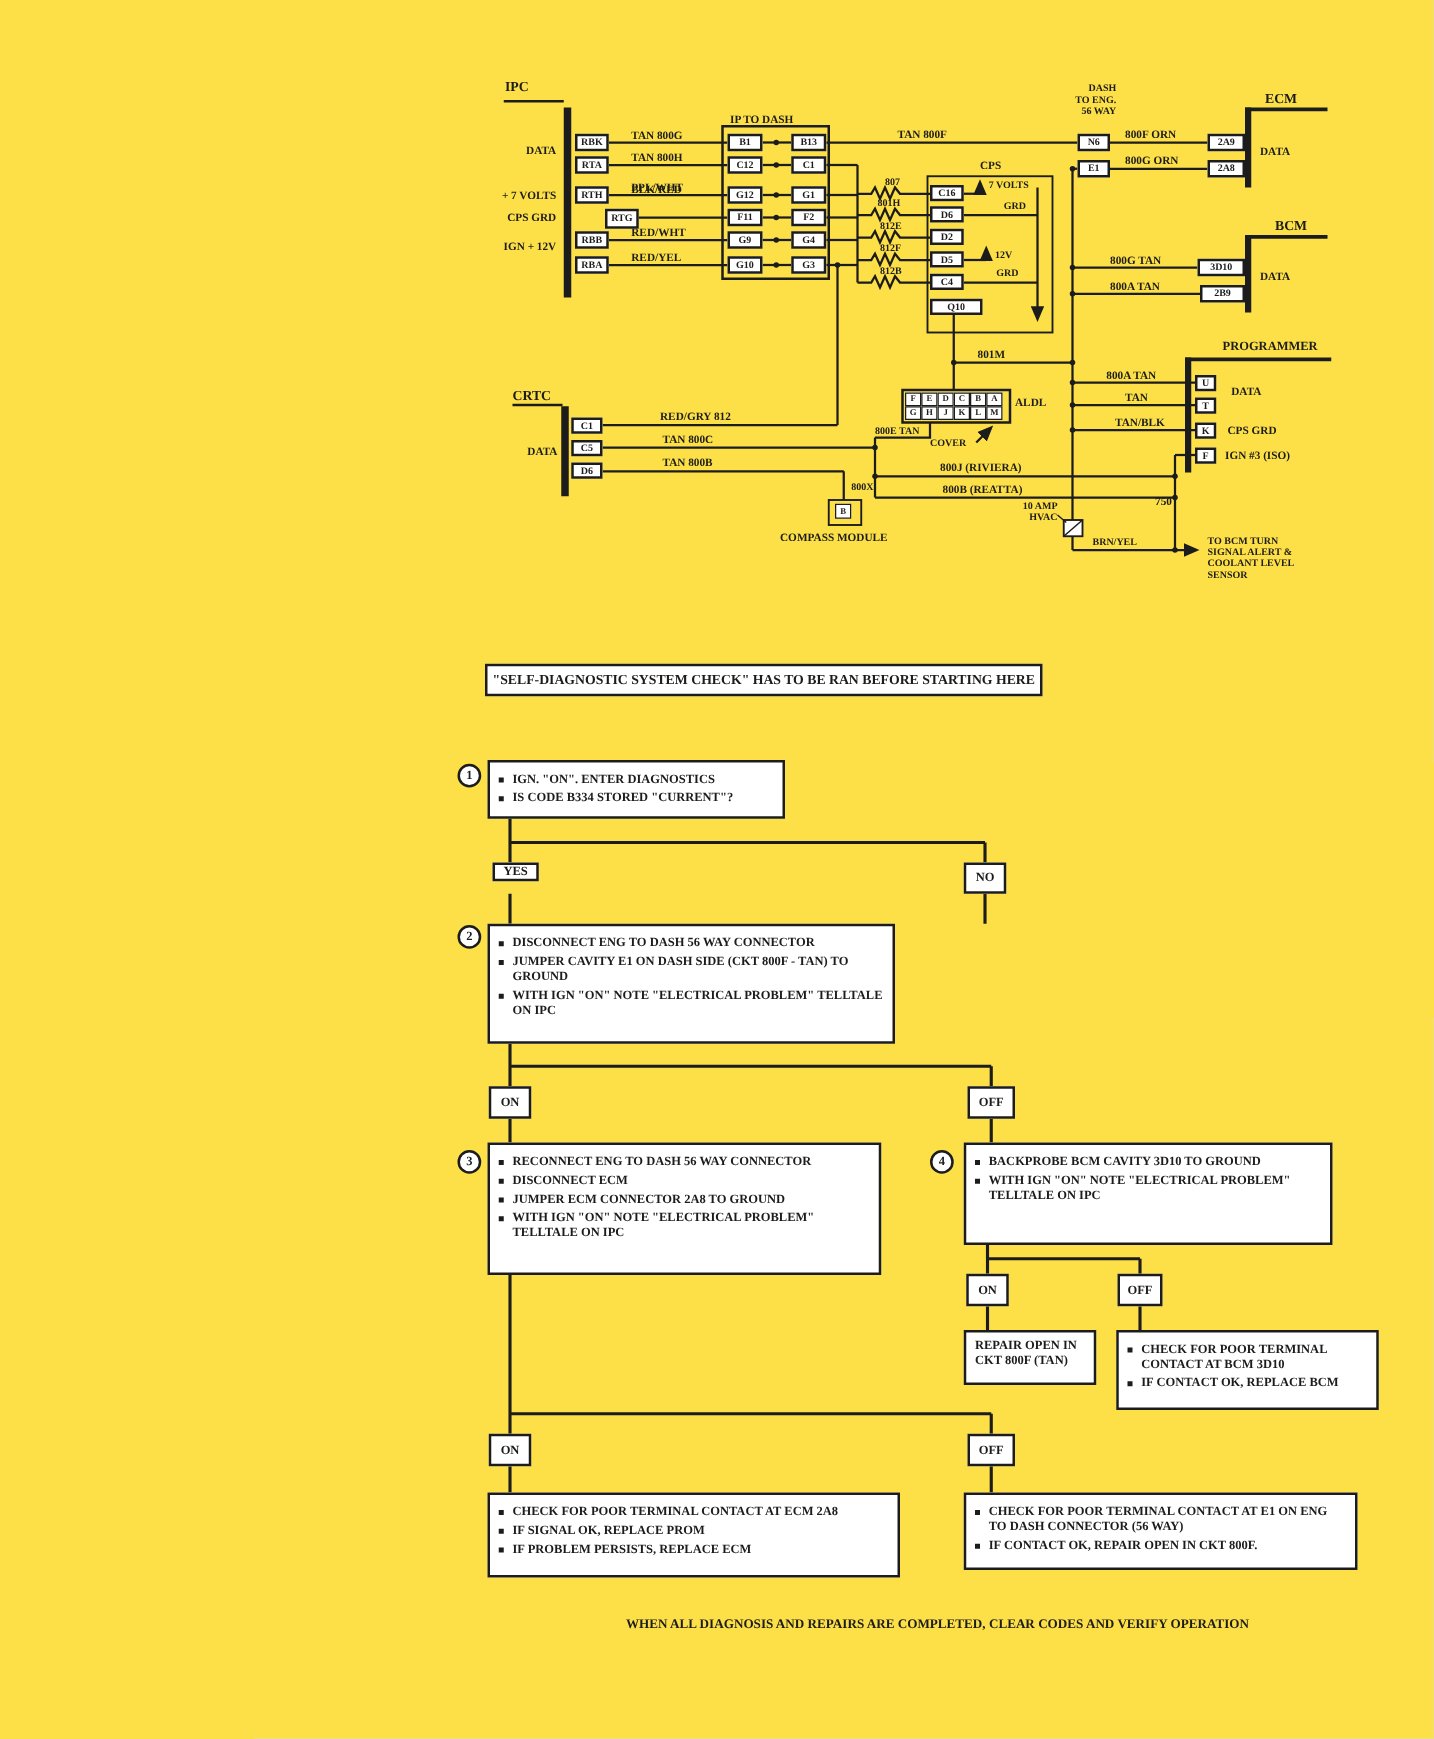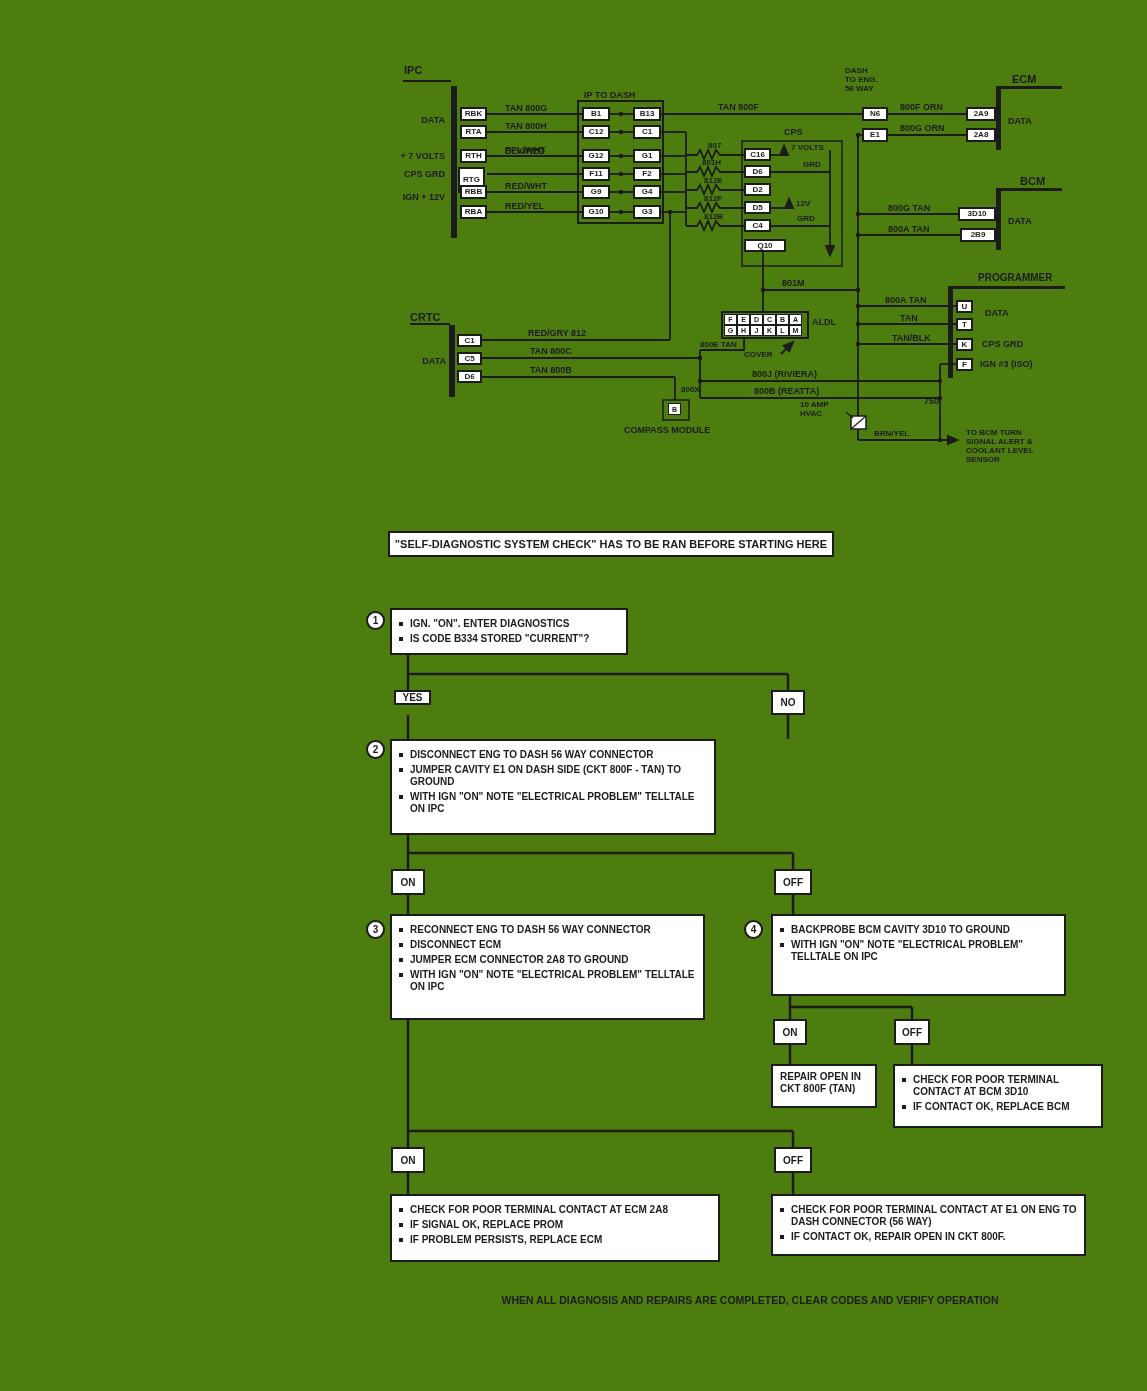--- a/index.html
+++ b/index.html
@@ -1,24 +1,24 @@
 <!DOCTYPE html>
 <html><head>
 <meta charset="utf-8">
 <style>
   *{margin:0;padding:0;box-sizing:border-box}
   html,body{background:#ddd}
-  .page{position:relative;width:1147px;height:1391px;background:#4d7c0f;color:#1c1c1c;
-        font-family:Liberation Sans, sans-serif;overflow:hidden;margin:0 auto}
+  .page{position:relative;width:1147px;height:1391px;background:#fde047;color:#1c1c1c;
+        font-family:Liberation Serif, serif;overflow:hidden;margin:0 auto}
   svg.wires{position:absolute;left:0;top:0;width:1147px;height:1391px}
   .lbl{position:absolute;font-weight:bold;font-size:10px;line-height:11px;white-space:pre-line;color:#1c1c1c}
   .s8{font-size:8px;line-height:9px}
   .s9{font-size:9px;line-height:10px}
   .s11{font-size:11px;line-height:12px}
-  .ctr{text-align:left}
+  .ctr{text-align:right}
   .rt{text-align:right}
   .pin{position:absolute;border:2px solid #1c1c1c;background:#fff;display:flex;align-items:center;
        justify-content:center;font-weight:bold;font-size:8px;line-height:8px}
   .cell{position:absolute;border:1.5px solid #1c1c1c;background:#fff;display:flex;align-items:center;
        justify-content:center;font-weight:bold;font-size:7px;line-height:7px}
   .fbox{position:absolute;border:2px solid #1c1c1c;background:#fff;padding:5px 7px;
         font-weight:bold;font-size:10px;line-height:12px}
   .fbox .b{display:flex;gap:7px;margin:3px 0;align-items:flex-start}
   .fbox .sq{width:4px;height:4px;background:#1c1c1c;margin-top:4px;flex:none}
   .fbox.plain{white-space:pre-line}
@@ -188,21 +188,21 @@
 
 <div class="lbl s11" style="left:404px;top:64px">IPC</div>
 <div class="lbl s9 rt" style="left:400px;top:115px;width:45px">DATA</div>
 <div class="lbl s9 rt" style="left:390px;top:151px;width:55px">+ 7 VOLTS</div>
 <div class="lbl s9 rt" style="left:390px;top:169px;width:55px">CPS GRD</div>
 <div class="lbl s9 rt" style="left:384px;top:192px;width:61px">IGN + 12V</div>
 
 <div class="pin" style="left:460px;top:107px;width:27px;height:14px">RBK</div>
 <div class="pin" style="left:460px;top:125px;width:27px;height:14px">RTA</div>
 <div class="pin" style="left:460px;top:149px;width:27px;height:14px">RTH</div>
-<div class="pin" style="left:458px;top:167px;width:27px;height:26px">RTG</div>
+<div class="pin" style="left:484px;top:167px;width:27px;height:16px">RTG</div>
 <div class="pin" style="left:460px;top:185px;width:27px;height:14px">RBB</div>
 <div class="pin" style="left:460px;top:205px;width:27px;height:14px">RBA</div>
 
 <div class="lbl s9" style="left:505px;top:103px">TAN 800G</div>
 <div class="lbl s9" style="left:505px;top:121px">TAN 800H</div>
 <div class="lbl s9" style="left:505px;top:145px">PPL/WHT</div>
 <div class="lbl s9" style="left:505px;top:146px">BLK/RED</div>
 <div class="lbl s9" style="left:505px;top:181px">RED/WHT</div>
 <div class="lbl s9" style="left:505px;top:201px">RED/YEL</div>
 

